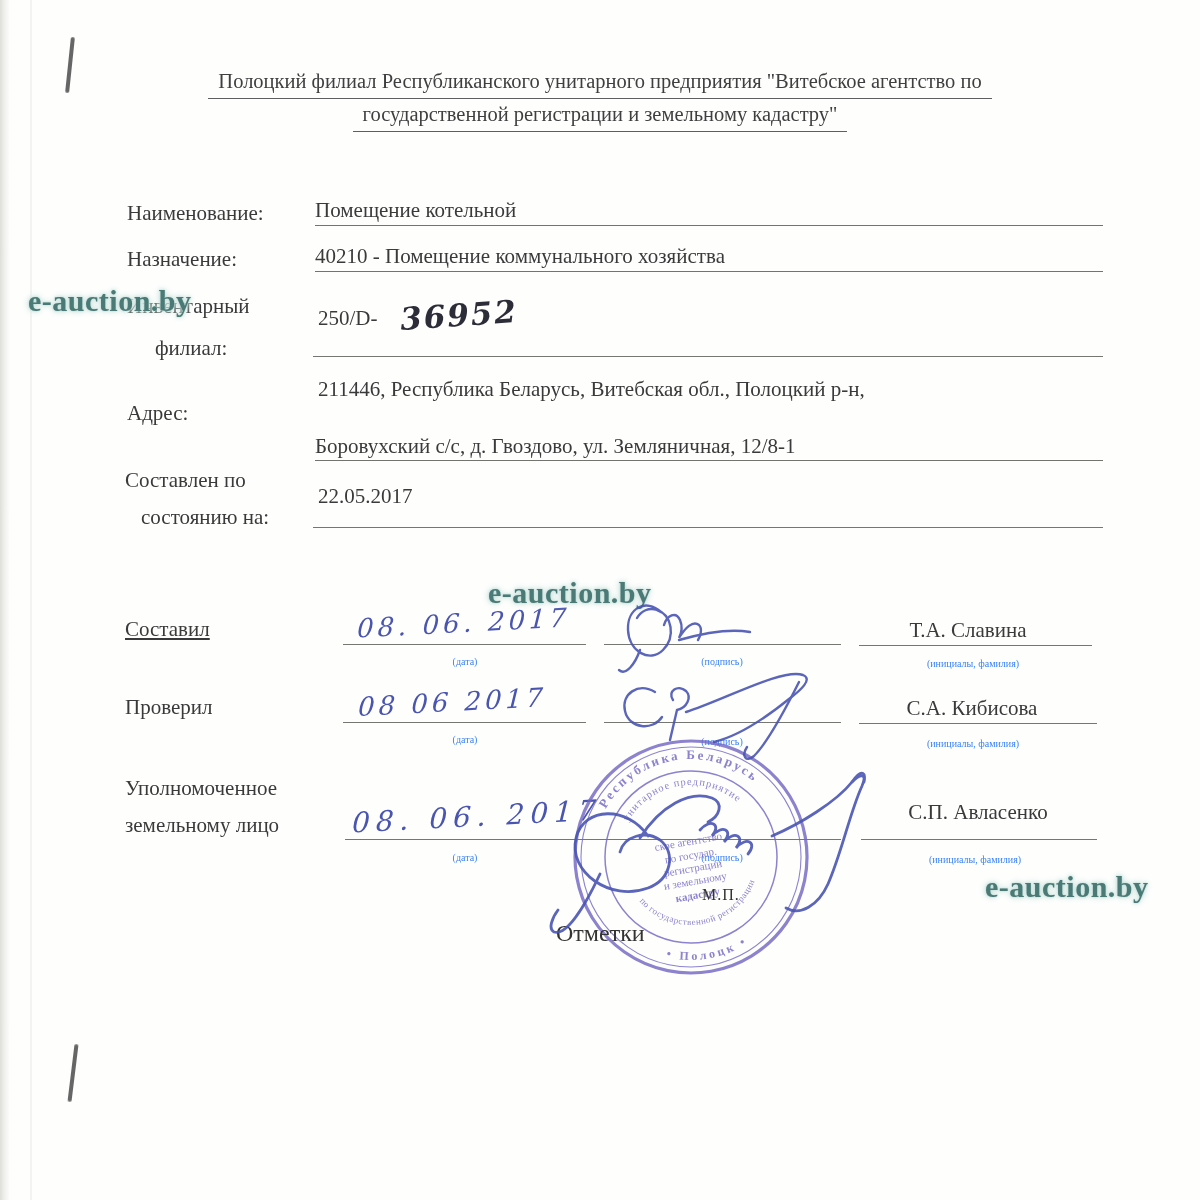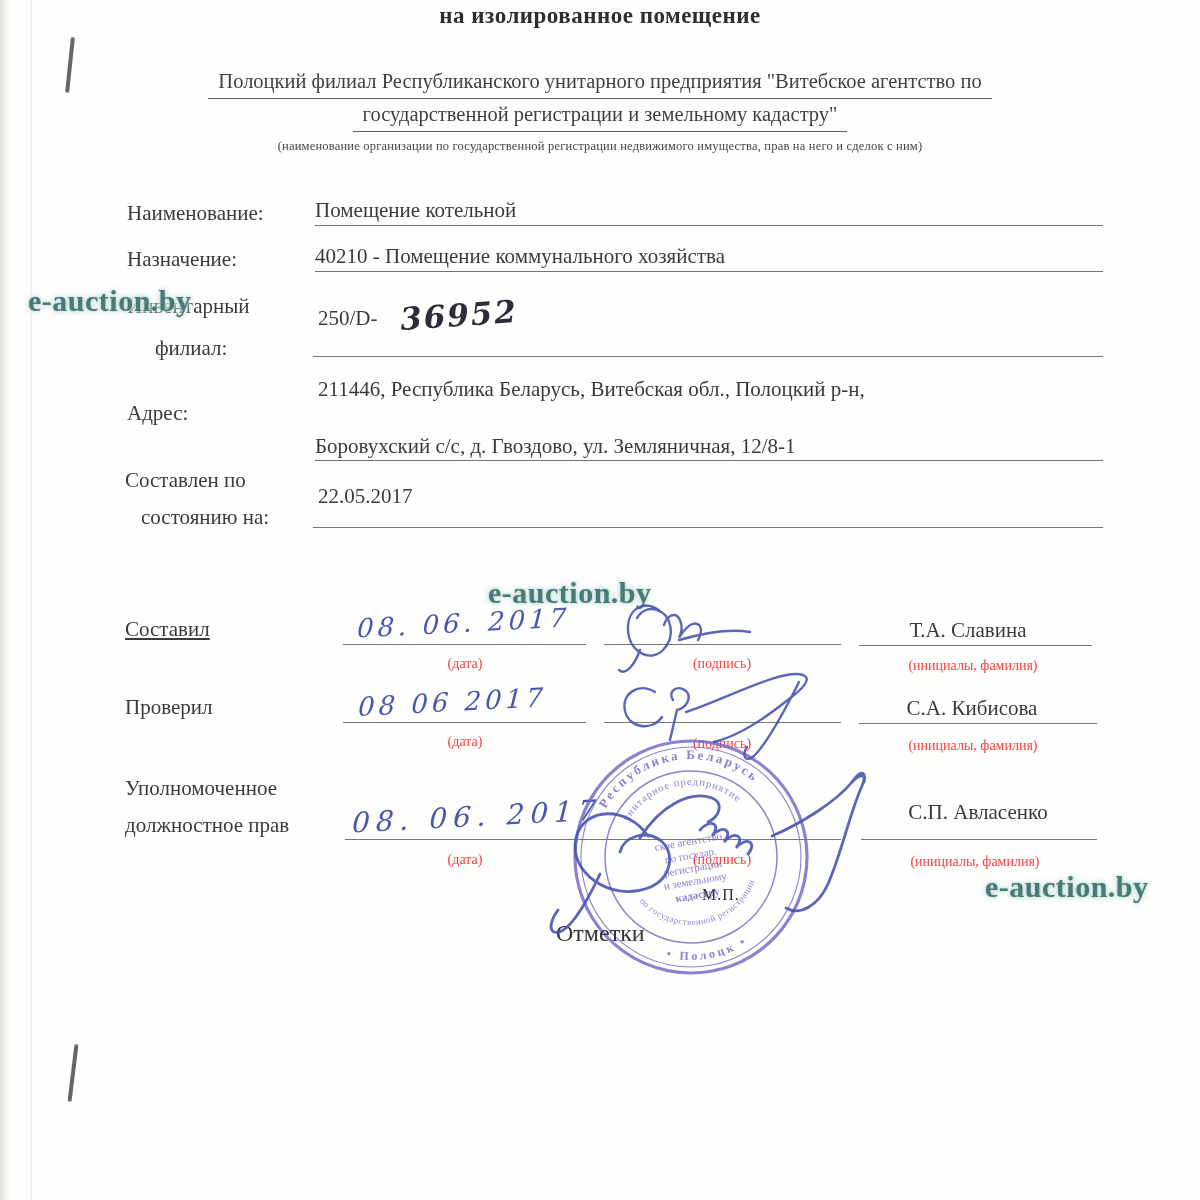--- a/index.html
+++ b/index.html
@@ -8,21 +8,21 @@
     overflow:hidden;font-family:"Liberation Serif","DejaVu Serif",serif;color:#3a3a3a;
   }
   .abs{position:absolute;}
   .txt{font-size:21px;line-height:1.15;white-space:nowrap;}
   .title{font-size:23px;font-weight:bold;color:#2e2e2e;letter-spacing:.5px;}
   .org{font-size:20.5px;color:#3f3f3f;padding:0 10px 5px 10px;border-bottom:1.4px solid #5f5f5f;}
   .orgcap{font-size:12.5px;color:#454545;letter-spacing:.2px;}
   .center{left:0;right:0;text-align:center;}
   .rule{border-top:1.4px solid #767672;height:0;}
   .vline{border-bottom:1.4px solid #73736f;}
-  .cap{font-size:14px;color:#ef4444;transform:translateX(-50%);white-space:nowrap;}
+  .cap{font-size:10px;color:#3b82f6;transform:translateX(-50%);white-space:nowrap;}
   .cname{transform:translateX(-50%);white-space:nowrap;font-size:21px;}
   .hand{
     font-family:"DejaVu Serif",serif;font-style:italic;color:#4a55b0;
     font-size:26px;letter-spacing:4px;transform:rotate(-3deg) skewX(-6deg);white-space:nowrap;
   }
   .hand-big{font-size:28px;letter-spacing:6px;}
   .hand-inv{
     font-family:"DejaVu Serif",serif;font-style:italic;font-weight:bold;color:#2d2d3a;
     font-size:31px;letter-spacing:2px;transform:rotate(-4deg);white-space:nowrap;
   }
@@ -41,31 +41,25 @@
 </head>
 <body>
 
 <div class="page">
 
   <div class="abs edge-shade"></div>
   <div class="abs crease"></div>
   <div class="abs scratch" style="left:68px;top:37px;height:56px;transform:rotate(6deg);"></div>
   <div class="abs scratch" style="left:71px;top:1044px;height:58px;transform:rotate(7deg);"></div>
 
-  <div class="abs center" style="top:3px;">
-    <span class="title">на изолированное помещение</span>
-  </div>
   <div class="abs center" style="top:103px;">
     <span class="org" style="display:inline-block;">государственной регистрации и земельному кадастру"</span>
   </div>
   <div class="abs center" style="top:70px;">
     <span class="org" style="display:inline-block;">Полоцкий филиал Республиканского унитарного предприятия "Витебское агентство по</span>
-  </div>
-  <div class="abs center" style="top:136px;">
-    <span class="orgcap">(наименование организации по государственной регистрации недвижимого имущества, прав на него и сделок с ним)</span>
   </div>
 
   <div class="abs txt" style="left:127px;top:201px;">Наименование:</div>
   <div class="abs txt vline" style="left:315px;top:198px;width:788px;height:27px;">
     <span>Помещение котельной</span>
   </div>
 
   <div class="abs txt" style="left:127px;top:247px;">Назначение:</div>
   <div class="abs txt vline" style="left:315px;top:244px;width:788px;height:27px;">
     <span>40210 - Помещение коммунального хозяйства</span>
@@ -102,21 +96,21 @@
   <div class="abs hand" style="left:358px;top:687px;">08 06 2017</div>
   <div class="abs rule" style="left:343px;top:722px;width:243px;"></div>
   <div class="abs rule" style="left:604px;top:722px;width:237px;"></div>
   <div class="abs rule" style="left:859px;top:723px;width:238px;"></div>
   <div class="abs cname" style="left:972px;top:696px;">С.А. Кибисова</div>
   <div class="abs cap" style="left:465px;top:734px;">(дата)</div>
   <div class="abs cap" style="left:722px;top:736px;">(подпись)</div>
   <div class="abs cap" style="left:973px;top:738px;">(инициалы, фамилия)</div>
 
   <div class="abs txt" style="left:125px;top:776px;text-align:center;">Уполномоченное</div>
-  <div class="abs txt" style="left:125px;top:813px;">должностное прав</div>
+  <div class="abs txt" style="left:125px;top:813px;">земельному лицо</div>
   <div class="abs hand hand-big" style="left:352px;top:800px;">08. 06. 2017</div>
   <div class="abs rule" style="left:345px;top:839px;width:355px;"></div>
   <div class="abs rule" style="left:604px;top:839px;width:237px;"></div>
   <div class="abs rule" style="left:861px;top:839px;width:236px;"></div>
   <div class="abs cname" style="left:978px;top:800px;">С.П. Авласенко</div>
   <div class="abs cap" style="left:465px;top:852px;">(дата)</div>
   <div class="abs cap" style="left:722px;top:852px;">(подпись)</div>
   <div class="abs cap" style="left:975px;top:854px;">(инициалы, фамилия)</div>
 
   <div class="abs wm" style="left:28px;top:284px;">e-auction.by</div>

